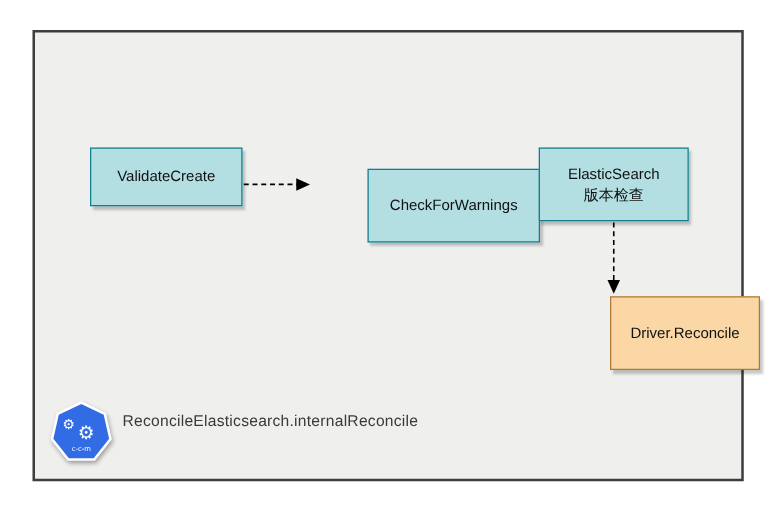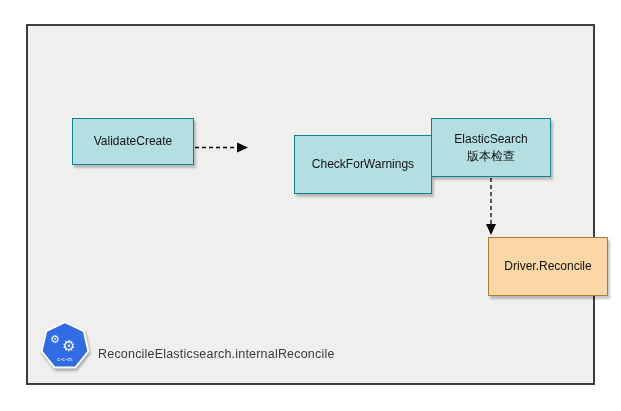--- a/index.html
+++ b/index.html
@@ -63,21 +63,21 @@
   .logo{
     position:absolute;
     left:11px;top:293px;
     width:52px;height:56px;
   }
   .logo svg{
     filter:drop-shadow(1.5px 2.5px 1.5px rgba(0,0,0,0.35));
   }
   .caption{
     position:absolute;
-    left:70px;top:321px;
+    left:70px;top:304px;
     font-size:12.5px;
     color:var(--caption-text);
     letter-spacing:0.2px;
   }
 </style>
 </head>
 <body>
 
 <div class="frame">
 

